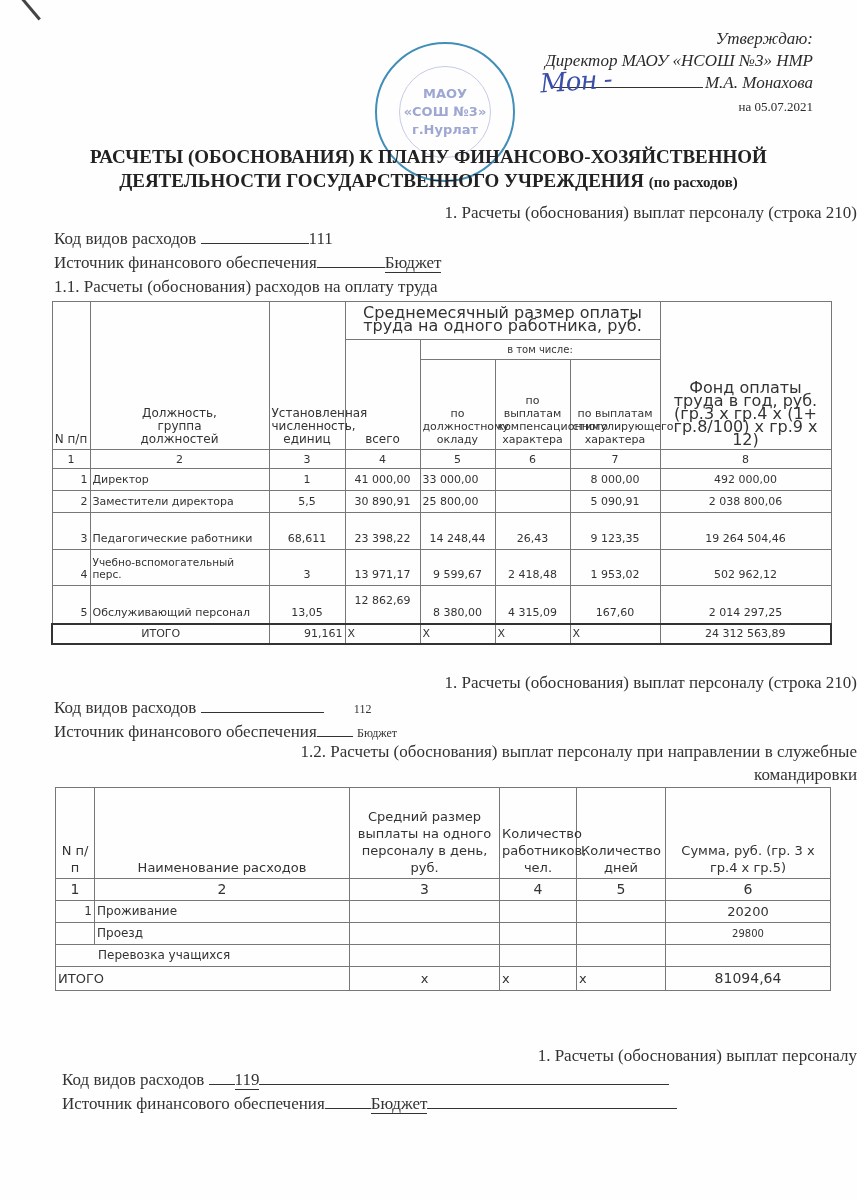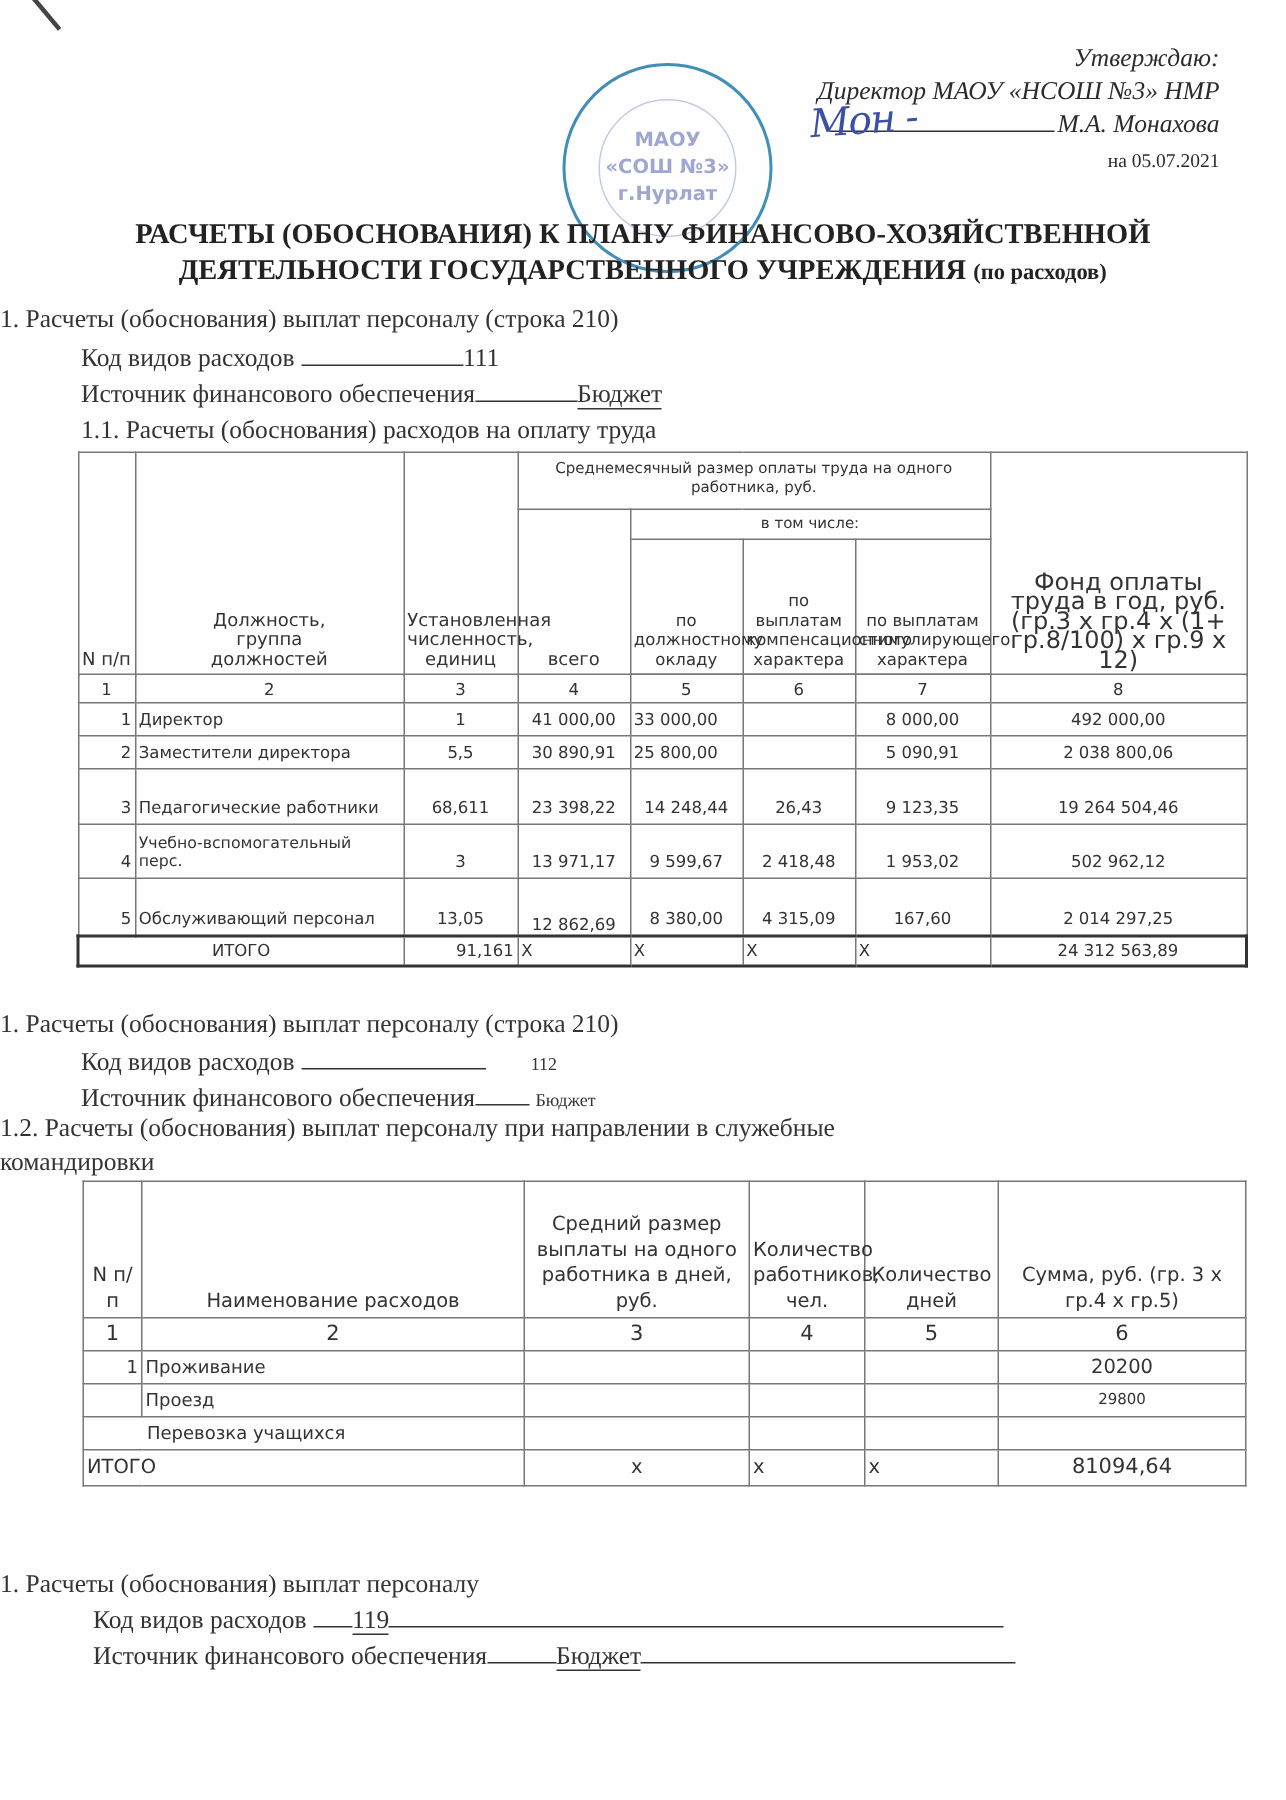--- a/index.html
+++ b/index.html
@@ -17,21 +17,21 @@
   .approve .date { font-style: normal; font-size: 13px; text-align: right; margin-top: 2px; }
   .signature { position: absolute; left: 540px; top: 66px; color: #3b4fa8; font-style: italic; font-size: 26px; font-family: "DejaVu Serif", serif; transform: rotate(-4deg); letter-spacing: -1px; }
   
   .stamp { position: absolute; left: 375px; top: 42px; width: 140px; height: 140px; border-radius: 50%; border: 2px solid #0369a1; opacity: 0.75; }
   .stamp .inner { position: absolute; left: 22px; top: 22px; width: 92px; height: 92px; border-radius: 50%; border: 1px solid #b3b9dc; }
   .stamp .t { position: absolute; left: 0; width: 100%; text-align: center; color: #7f8ac4; font-family: "DejaVu Sans", sans-serif; font-weight: bold; font-size: 13px; }
 
   .title { position: absolute; left: 0; width: 857px; text-align: center; font-family: "Liberation Serif", serif; font-weight: bold; font-size: 19px; line-height: 22px; color: #222; }
   .title small { font-size: 15px; }
   .section { position: absolute; font-size: 17px; line-height: 20px; color: #333; white-space: nowrap; }
-  .section.center { left: 0; width: 857px; text-align: left; }
+  .section.center { left: 0; width: 857px; text-align: right; }
   .uline { display: inline-block; border-bottom: 1px solid #333; height: 15px; vertical-align: baseline; }
   .val-u { border-bottom: 1px solid #333; }
   .smallval { font-size: 12px; }
 
   table { border-collapse: collapse; position: absolute; table-layout: fixed; font-family: "DejaVu Sans", sans-serif; color: #333; }
   td { border: 1.5px solid #777; font-size: 11px; line-height: 13px; padding: 0 2px; }
   .c { text-align: center; }
   .r { text-align: right; }
   .l { text-align: left; }
   .vb { vertical-align: bottom; }
@@ -87,21 +87,21 @@
       <col style="width:75px">
       <col style="width:75px">
       <col style="width:90px">
       <col style="width:171px">
   </colgroup>
   <tbody>
       <tr style="height:38px">
     <td rowspan="4" class="c vb" style="font-size:12px; padding-bottom:3px">N п/п</td>
     <td rowspan="4" class="c vb" style="font-size:12px; padding:0 30px 3px">Должность, группа должностей</td>
     <td rowspan="4" class="c vb" style="font-size:12px; padding-bottom:3px">Установленная численность, единиц</td>
-    <td colspan="4" class="c vt" style="font-size:10px; padding-top:4px">Среднемесячный размер оплаты труда на одного работника, руб.</td>
+    <td colspan="4" class="c vt" style="font-size:16px; padding-top:4px">Среднемесячный размер оплаты труда на одного работника, руб.</td>
     <td rowspan="4" class="c vb" style="font-size:16px; padding:0 4px 3px">Фонд оплаты труда в год, руб. (гр.3 x гр.4 x (1+ гр.8/100) x гр.9 x 12)</td>
   </tr>
   <tr style="height:20px">
     <td rowspan="3" class="c vb" style="font-size:12px; padding-bottom:3px">всего</td>
     <td colspan="3" class="c" style="font-size:10px">в том числе:</td>
   </tr>
   <tr style="height:90px">
     <td class="c vb" style="font-size:11px; padding-bottom:3px">по должностному окладу</td>
     <td class="c vb" style="font-size:11px; padding-bottom:3px">по выплатам компенсационного характера</td>
     <td class="c vb" style="font-size:11px; padding-bottom:3px">по выплатам стимулирующего характера</td>
@@ -154,21 +154,21 @@
     <td class="c vb" style="padding-bottom:4px">13 971,17</td>
     <td class="c vb" style="padding-bottom:4px">9 599,67</td>
     <td class="c vb" style="padding-bottom:4px">2 418,48</td>
     <td class="c vb" style="padding-bottom:4px">1 953,02</td>
     <td class="c vb" style="padding-bottom:4px">502 962,12</td>
   </tr>
   <tr style="height:38px">
     <td class="r vb" style="padding-bottom:4px">5</td>
     <td class="l vb" style="padding-bottom:4px">Обслуживающий персонал</td>
     <td class="c vb" style="padding-bottom:4px">13,05</td>
-    <td class="c vb" style="padding-bottom:0">12 862,69</td>
+    <td class="c vb" style="padding-bottom:16px">12 862,69</td>
     <td class="c vb" style="padding-bottom:4px">8 380,00</td>
     <td class="c vb" style="padding-bottom:4px">4 315,09</td>
     <td class="c vb" style="padding-bottom:4px">167,60</td>
     <td class="c vb" style="padding-bottom:4px">2 014 297,25</td>
   </tr>
   <tr class="thick total" style="height:20px">
     <td colspan="2" class="c">ИТОГО</td>
     <td class="r">91,161</td>
     <td class="l">X</td>
     <td class="l">X</td>
@@ -198,21 +198,21 @@
       <col style="width:255px">
       <col style="width:150px">
       <col style="width:77px">
       <col style="width:89px">
       <col style="width:165px">
   </colgroup>
   <tbody>
       <tr class="hdr" style="height:91px">
     <td class="c vb" style="padding-bottom:2px">N п/п</td>
     <td class="c vb" style="padding-bottom:2px">Наименование расходов</td>
-    <td class="c vb" style="padding-bottom:2px">Средний размер выплаты на одного работника в дней, руб.</td>
+    <td class="c vb" style="padding-bottom:2px">Средний размер выплаты на одного персоналу в день, руб.</td>
     <td class="c vb" style="padding-bottom:2px">Количество работников, чел.</td>
     <td class="c vb" style="padding-bottom:2px">Количество дней</td>
     <td class="c vb" style="padding-bottom:2px; padding-left:8px; padding-right:8px">Сумма, руб. (гр. 3 x гр.4 x гр.5)</td>
   </tr>
   <tr style="height:22px">
     <td class="c" style="font-size:14px">1</td>
     <td class="c" style="font-size:14px">2</td>
     <td class="c" style="font-size:14px">3</td>
     <td class="c" style="font-size:14px">4</td>
     <td class="c" style="font-size:14px">5</td>

